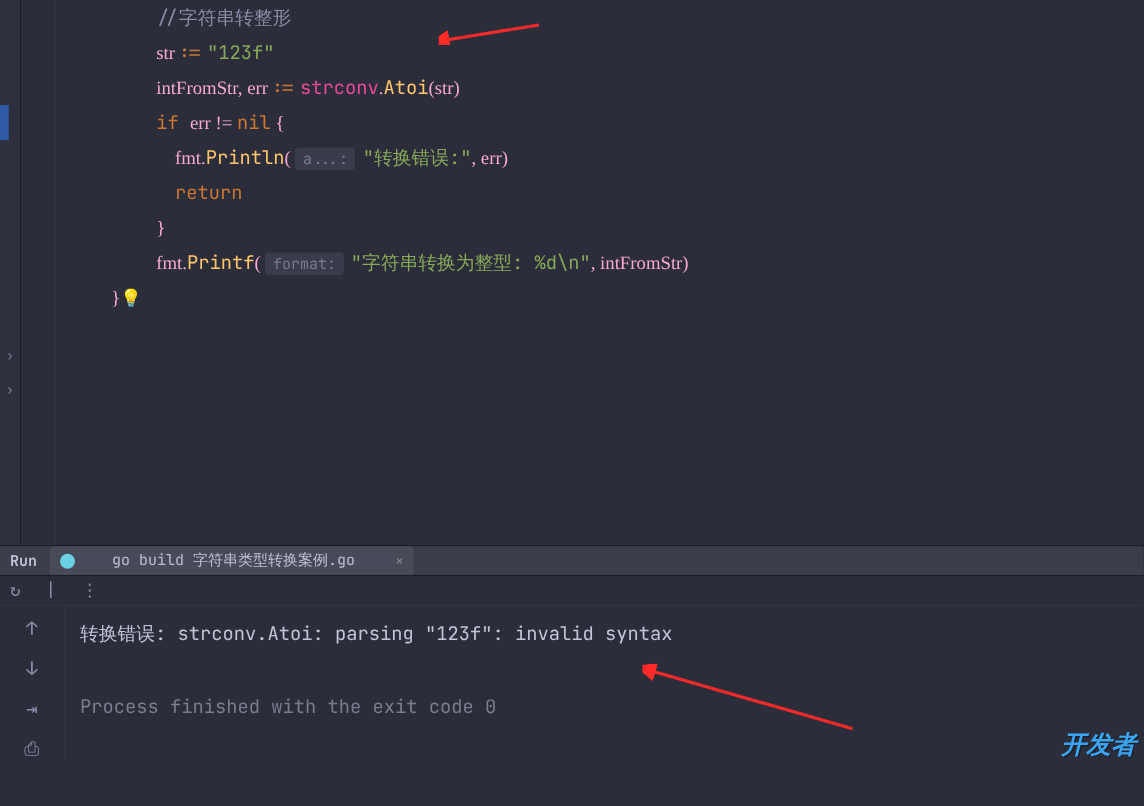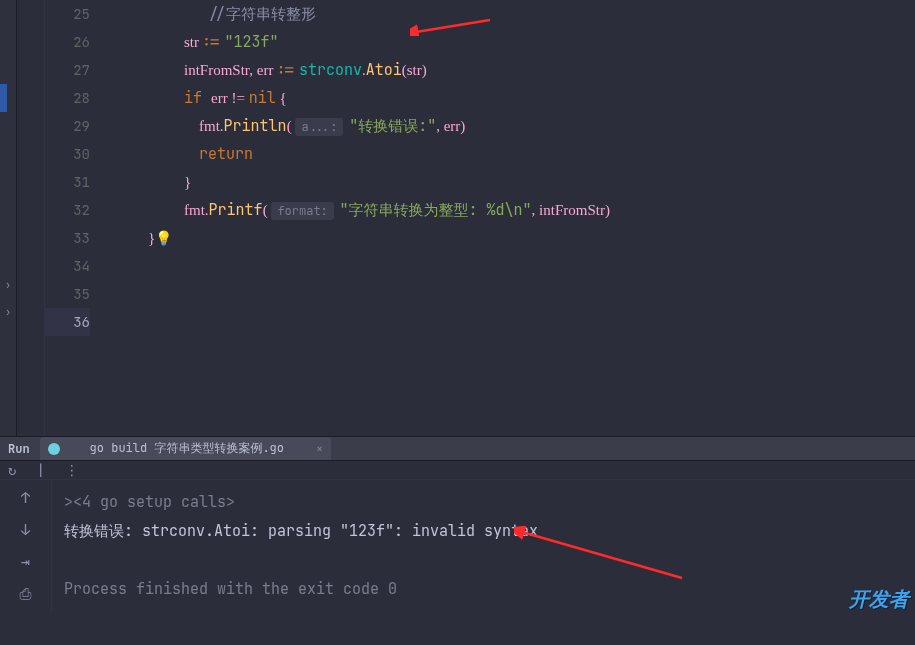--- a/index.html
+++ b/index.html
@@ -7,22 +7,22 @@
     .editor-area { display:flex; height:437px; border-bottom:1px solid #1a1c27; }
     .proj-bar { width:17px; background:#2e303e; border-right:1px solid #1a1c27; padding-top:278px; }
     .proj-bar span { display:block; color:#8a8ea8; font-size:10px; text-align:center; }
     .gutter-extra { width:28px; background:#2b2d3a; border-right:1px solid #323444; }
     .gutter { width:59px; background:#2b2d3a; text-align:right; padding-right:14px; }
     .gln { height:28px; line-height:28px; color:#606366; font-size:14px; position:relative; }
     .gln.current { background:#323346; color:#a4a9bb; }
     .code { flex:1; position:relative; background:#2b2d3a; }
     .cl { height:28px; line-height:28px; white-space:pre; padding-left:8px; font-size:15px; }
     .cl.hl { background:#242634; }
-    .cm { color:#8a8ea8;margin-left:24px; } .kw { color:#cc7832; } .str { color:#87a959; } .id { color:#f9a8d4;font-family:Liberation Serif, serif; }
-    .fn { color:#ffc66d; } .pkg { color:#14b8a6; }
+    .cm { color:#8a8ea8; } .kw { color:#cc7832; } .str { color:#87a959; } .id { color:#f9a8d4;font-family:Liberation Serif, serif; }
+    .fn { color:#ffc66d; } .pkg { color:#ec4899; }
     .hint { background:#3a3c4b; color:#787b8f; font-size:12px; padding:1px 6px; border-radius:3px; margin-right:2px; }
     .bulb { color:#f0d04b; font-size:14px; }
     svg.arrow { position:absolute; pointer-events:none; }
     .bottom-panel { height:172px; display:flex; flex-direction:column; }
     .tabs-row { height:26px; background:#3b3d4b; display:flex; align-items:center; padding:0 8px; font-size:12px; border-bottom:1px solid #1a1c27; }
     .tabs-row .run-lbl { color:#bbc0d4; margin-right:10px; font-weight:bold; }
     .tab-item { display:flex; align-items:center; background:#484a59; padding:3px 8px; border-radius:3px 3px 0 0; color:#bbc0d4;gap:24px; }
     .tab-item .go-ic { width:12px; height:12px; background:#6ad1e3; border-radius:50%; margin-right:6px; display:inline-block; }
     .tab-close { color:#888; margin-left:8px; cursor:pointer; }
     .tool-row { height:30px; background:#2b2d3a; display:flex; align-items:center; padding:0 8px; gap:20px; border-bottom:1px solid #323444; }
@@ -42,34 +42,20 @@
 <body>
 
 <div class="editor-area">
   <div class="proj-bar">
     <span>›</span>
     <span style="margin-top:14px">›</span>
   </div>
   <div class="gutter-extra">
     <div class="break-stripe"></div>
   </div>
-  <div class="gutter" id="gutter">
-      <div class="gln">25</div>
-      <div class="gln">26</div>
-      <div class="gln">27</div>
-      <div class="gln">28</div>
-      <div class="gln">29</div>
-      <div class="gln">30</div>
-      <div class="gln">31</div>
-      <div class="gln">32</div>
-      <div class="gln">33</div>
-      <div class="gln">34</div>
-      <div class="gln">35</div>
-      <div class="gln current">36</div>
-    </div>
   <div class="code" id="code">
     <svg class="arrow" style="left:306px; top:16px;" width="90" height="20">
         <defs>
           <marker id="ah1" markerWidth="7" markerHeight="7" refX="1" refY="3" orient="auto">
             <polygon points="0 0, 7 3, 0 6" fill="#ff2a2a"></polygon>
           </marker>
         </defs>
         <line x1="80" y1="4" x2="6" y2="16" stroke="#ff2a2a" stroke-width="2.5" marker-end="url(#ah1)"></line>
       </svg>
   <div class="cl">        <span class="cm">//字符串转整形</span></div>
@@ -108,21 +94,20 @@
     </div>
     <div class="console" id="console">
       <svg class="arrow" style="left:462px; top:46px;" width="180" height="60">
           <defs>
             <marker id="ah2" markerWidth="7" markerHeight="7" refX="1" refY="3" orient="auto">
               <polygon points="0 0, 7 3, 0 6" fill="#ff2a2a"></polygon>
             </marker>
           </defs>
           <line x1="168" y1="52" x2="8" y2="6" stroke="#ff2a2a" stroke-width="2.5" marker-end="url(#ah2)"></line>
         </svg>
-      <div class="cline gray">&gt;&lt;4 go setup calls&gt;</div>
         <div class="cline err">转换错误: strconv.Atoi: parsing "123f": invalid syntax</div>
         <div class="cline ">&nbsp;</div>
         <div class="cline gray">Process finished with the exit code 0</div>
         <div class="watermark">
         <div class="cn">开发者</div>
       </div>
     </div>
   </div>
 </div>
 

